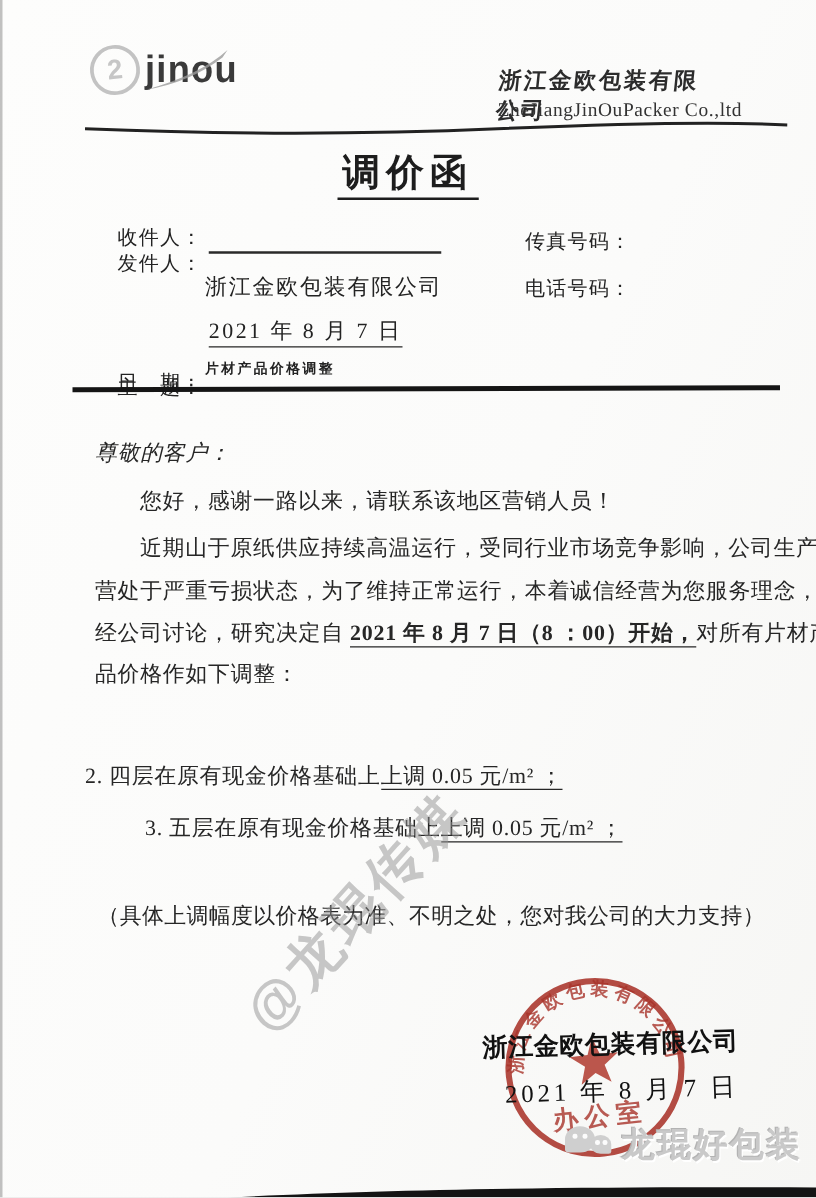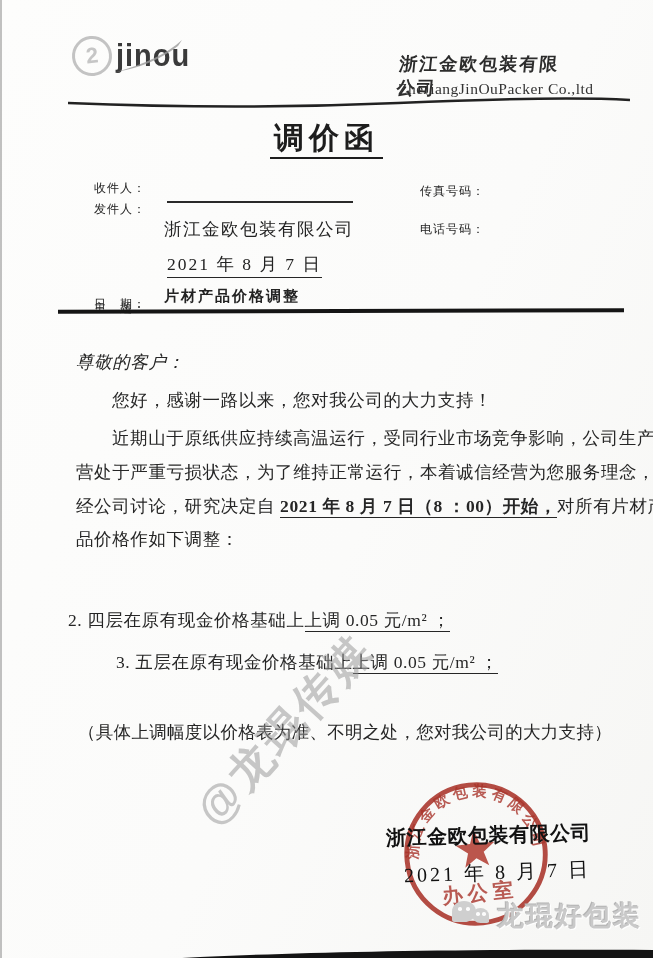--- a/index.html
+++ b/index.html
@@ -38,21 +38,21 @@
   }
   .header-rule{left:68px;top:94px;}
 
   .doc-title{
     left:0;top:118px;width:100%;text-align:center;
     font-size:30px;font-weight:bold;letter-spacing:5px;color:#1d1d1d;
   }
   .doc-title span{border-bottom:2.5px solid #1d1d1d;padding:0 4px 3px 4px;}
 
   
-  .flabel{font-size:12px;color:#232323;letter-spacing:1px;text-align:center;}
+  .flabel{font-size:16px;color:#232323;letter-spacing:1px;text-align:center;}
   .fvalue{font-size:17.5px;color:#232323;}
   .blank-line{left:167px;top:201px;width:186px;border-bottom:2px solid #2a2a2a;height:0;}
   .u{border-bottom:1.8px solid #262626;padding-bottom:1px;}
   .divider{left:58px;top:309px;width:566px;height:3.5px;background:#151515;transform:rotate(-.15deg);}
 
   
   .bline{font-size:17.5px;color:#262626;letter-spacing:.6px;white-space:nowrap;}
   .bold{font-weight:bold;}
 
   
@@ -115,26 +115,26 @@
   <div class="abs flabel" style="left:420px;top:183px;">传真号码：</div>
 
   <div class="abs flabel" style="left:94px;top:201px;">发件人：</div>
   <div class="abs fvalue" style="left:164px;top:217px;letter-spacing:1.5px;">浙江金欧包装有限公司</div>
   <div class="abs flabel" style="left:420px;top:221px;">电话号码：</div>
 
   <div class="abs flabel" style="left:94px;top:252px;margin-top:44px;">日　期：</div>
   <div class="abs fvalue u" style="left:167px;top:252px;letter-spacing:2px;">2021 年 8 月 7 日</div>
 
   <div class="abs flabel" style="left:94px;top:287px;margin-top:13px;">主　题：</div>
-  <div class="abs fvalue bold" style="left:164px;top:287px;font-family:'Liberation Sans',sans-serif;font-size:15px;letter-spacing:2px;">片材产品价格调整</div>
+  <div class="abs fvalue bold" style="left:164px;top:287px;font-family:'Liberation Sans',sans-serif;font-size:11px;letter-spacing:2px;">片材产品价格调整</div>
 
   <div class="abs divider"></div>
 
   <div class="abs bline" style="left:76px;top:350px;font-style:italic;">尊敬的客户：</div>
-  <div class="abs bline" style="left:112px;top:388px;">您好，感谢一路以来，您对我公司的大力支持！</div>
+  <div class="abs bline" style="left:112px;top:388px;">您好，感谢一路以来，请联系该地区营销人员！</div>
   <div class="abs bline" style="left:112px;top:426px;">近期山于原纸供应持续高温运行，受同行业市场竞争影响，公司生产经</div>
   <div class="abs bline" style="left:76px;top:460px;">营处于严重亏损状态，为了维持正常运行，本着诚信经营为您服务理念，</div>
   <div class="abs bline" style="left:76px;top:494px;">
     <span>经公司讨论，研究决定自 </span><span class="u bold">2021 年 8 月 7 日（8 ：00）开始，</span><span>对所有片材产</span>
   </div>
   <div class="abs bline" style="left:76px;top:527px;">品价格作如下调整：</div>
 
   <div class="abs bline" style="left:68px;top:608px;">
     <span>2. 四层在原有现金价格基础上</span><span class="u">上调  0.05  元/m² ；</span>
   </div>

